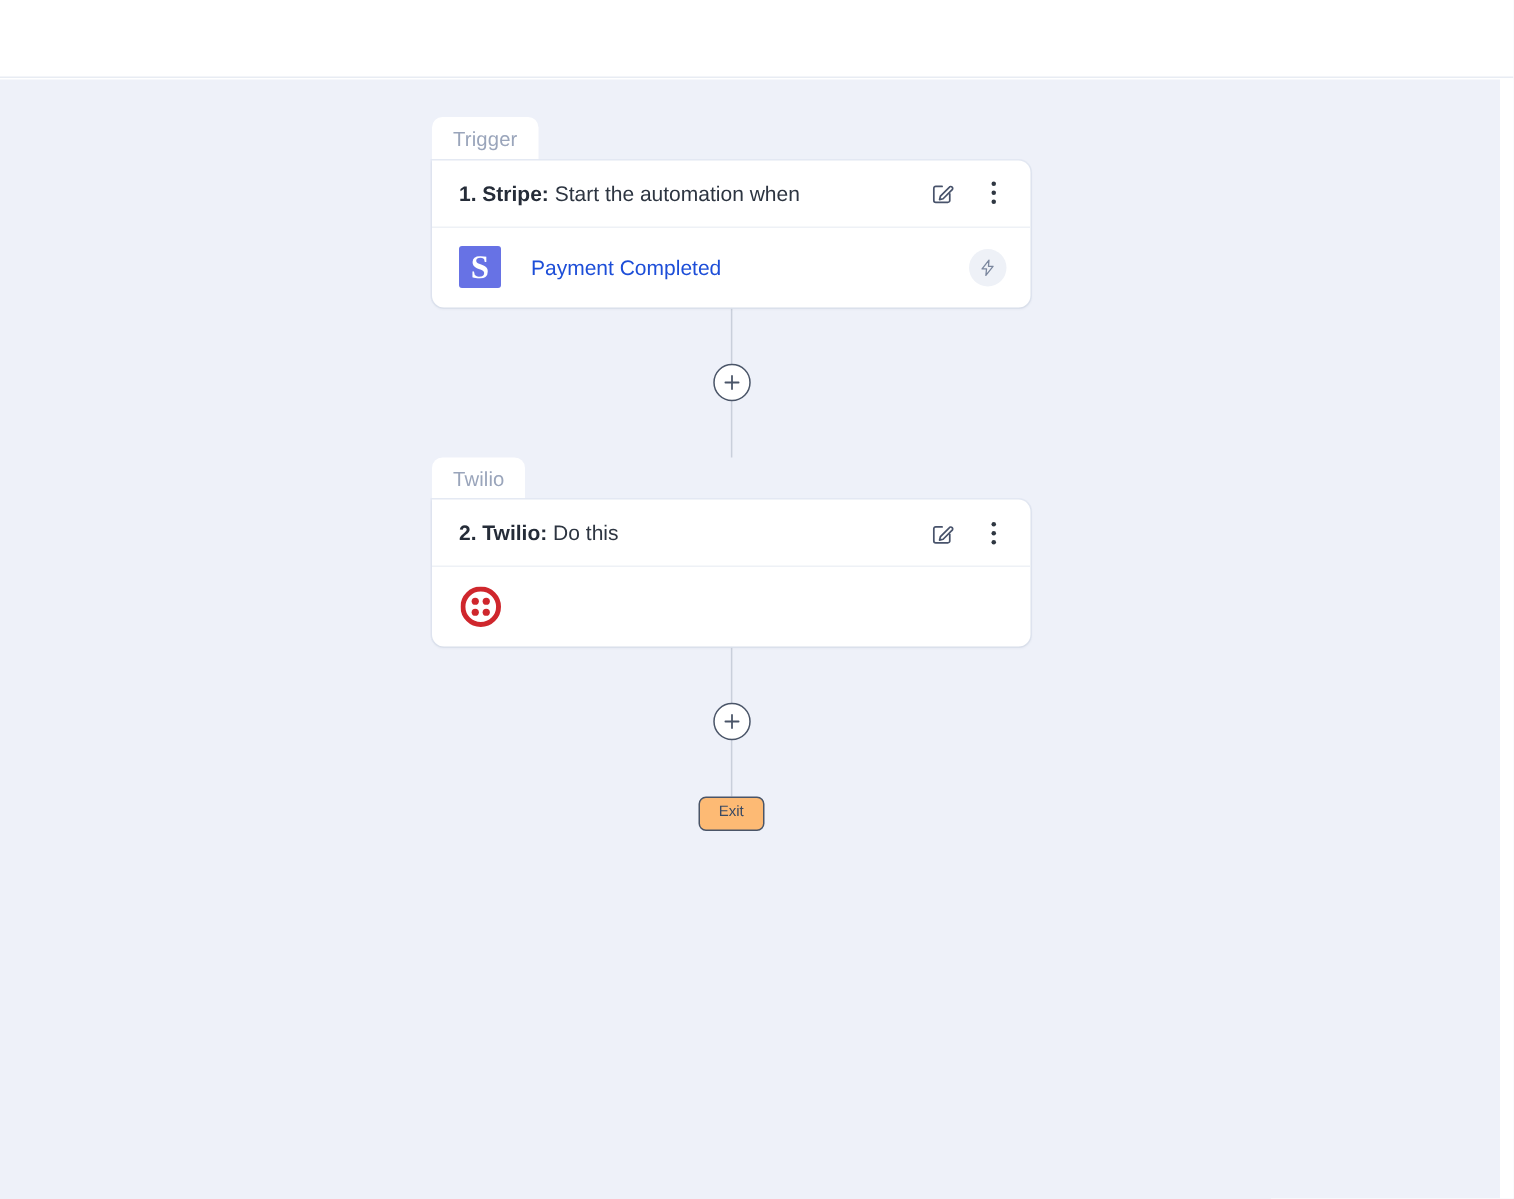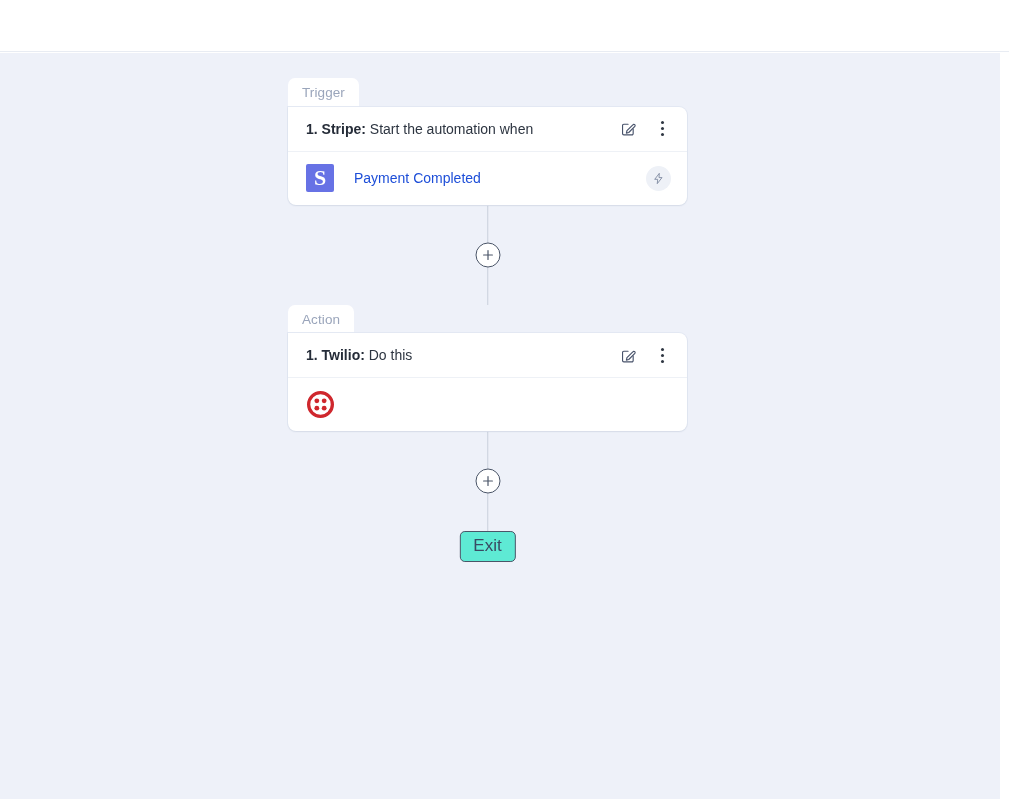--- a/index.html
+++ b/index.html
@@ -223,25 +223,25 @@
   .exit-wrap {
     position: relative;
     width: 399px;
     height: 28px;
   }
   .exit-btn {
     position: absolute;
     left: 50%;
     transform: translateX(-50%);
     top: 0;
-    background: #5eead4;
+    background: #fdba74;
     border: 1.3px solid #4a5568;
     border-radius: 5px;
     color: #3a4a63;
-    font-size: 17px;
+    font-size: 10px;
     padding: 4px 13px 5px 13px;
     cursor: pointer;
     line-height: 1.15;
     font-family: "Liberation Sans", sans-serif;
   }
 </style>
 </head>
 <body>
 
 <div class="app">
@@ -291,25 +291,25 @@
         <span class="line"></span>
         <span class="plus">
           <svg width="11" height="11" viewBox="0 0 12 12">
             <path d="M6 1.2v9.6M1.2 6h9.6" stroke="#4a5568" stroke-width="1.3" stroke-linecap="round"></path>
           </svg>
         </span>
       </div>
 
       <div>
         <div class="step-tab">
-          <span>Action</span>
+          <span>Twilio</span>
         </div>
         <div class="card">
           <div class="card-header">
-            <div class="card-title"><b>1. Twilio:</b><span> Do this</span></div>
+            <div class="card-title"><b>2. Twilio:</b><span> Do this</span></div>
             <div class="hdr-actions">
               <span class="icon-btn">
                 <svg width="17" height="17" viewBox="0 0 20 20" fill="none">
                   <path d="M15.5 10.8V16a1.5 1.5 0 0 1-1.5 1.5H4.5A1.5 1.5 0 0 1 3 16V6.5A1.5 1.5 0 0 1 4.5 5h5" stroke="#48536b" stroke-width="1.35" stroke-linecap="round" stroke-linejoin="round"></path>
                   <path d="M8.2 12.6l6.9-6.9a1.5 1.5 0 1 1 2.1 2.1l-6.9 6.9-2.8.7.7-2.8z" stroke="#48536b" stroke-width="1.35" stroke-linejoin="round"></path>
                 </svg>
               </span>
               <span class="dots">
                 <i></i>
                 <i></i>

